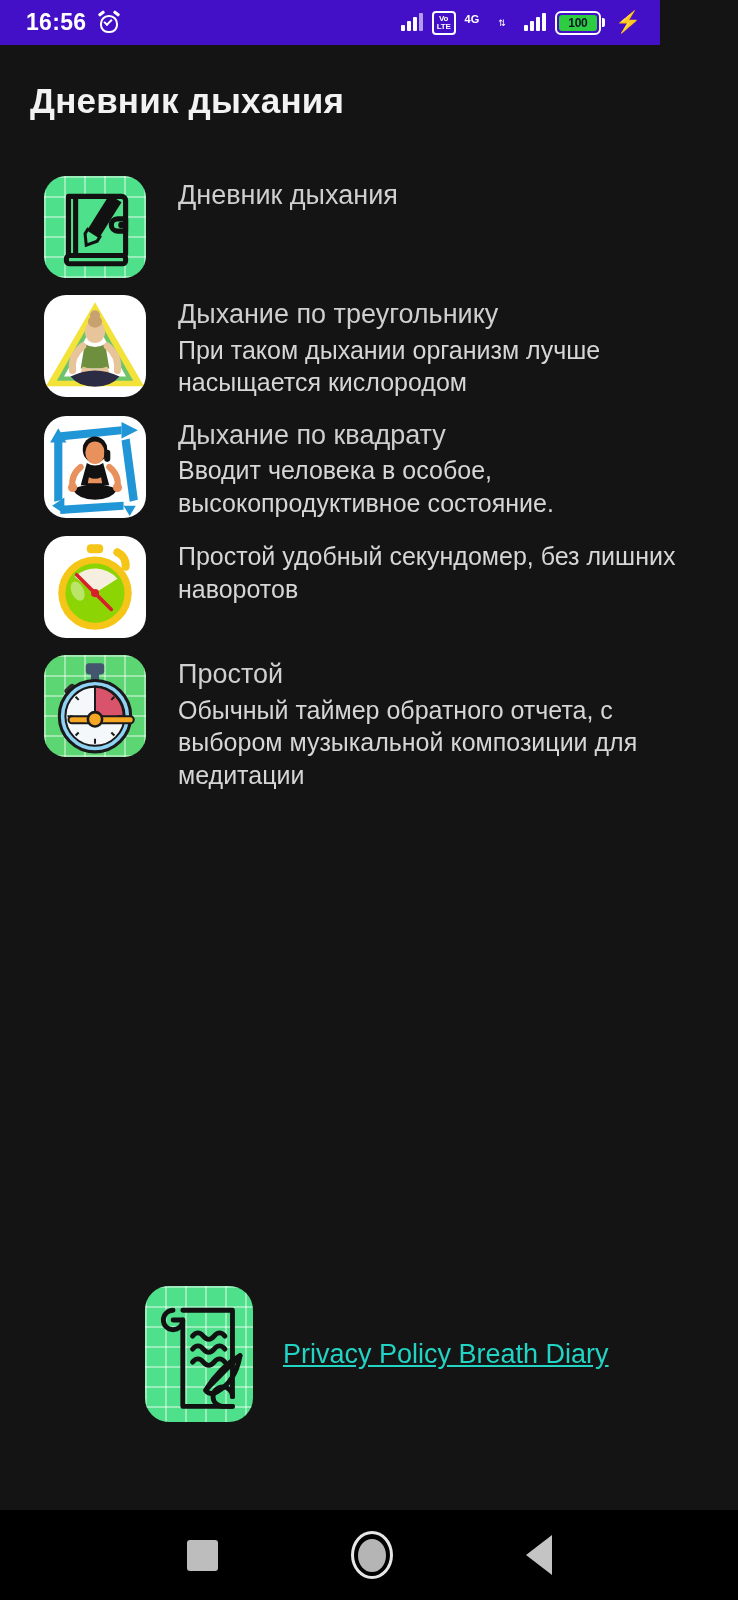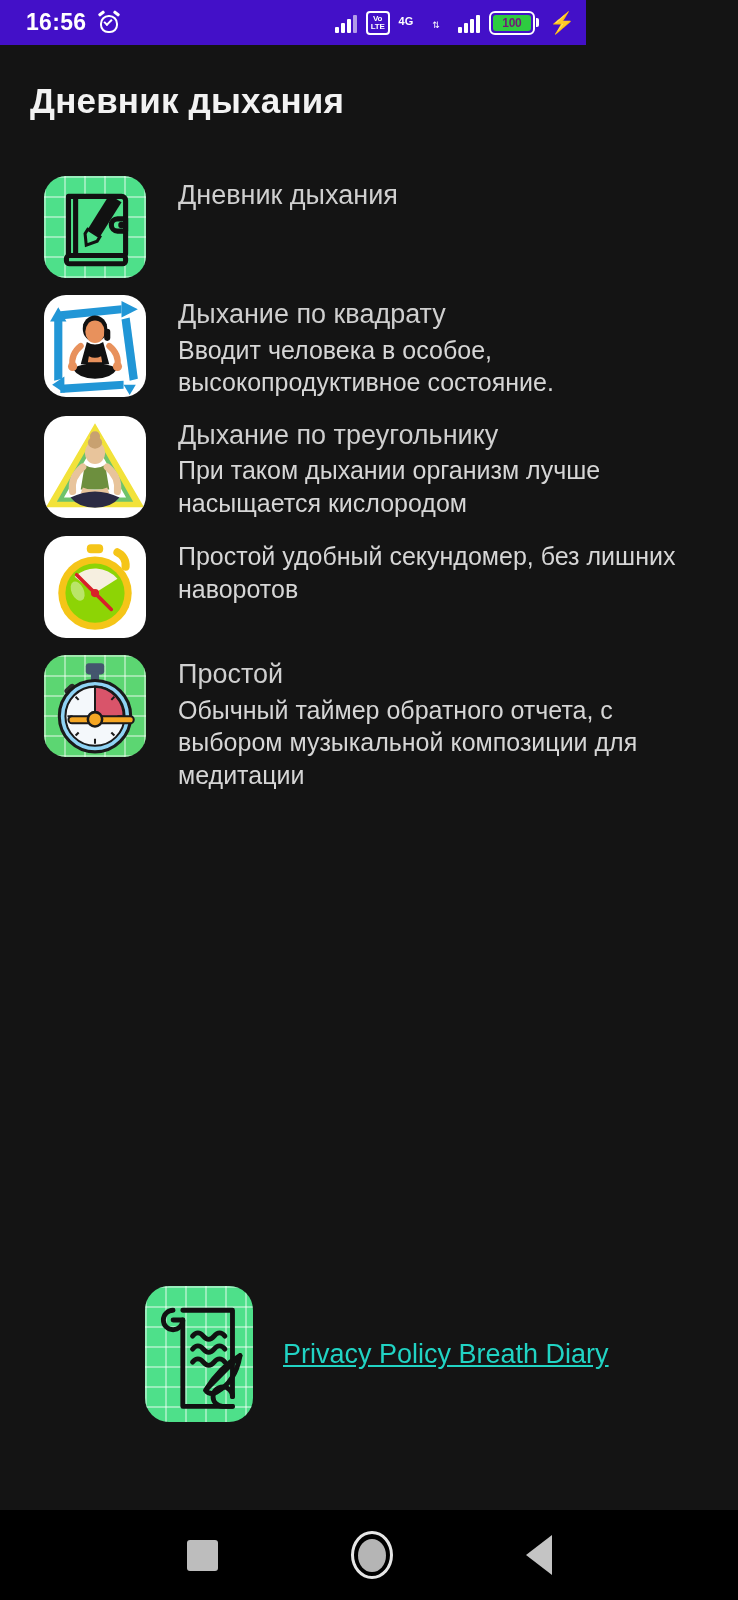--- a/index.html
+++ b/index.html
@@ -6,28 +6,28 @@
   html, body {
     width:738px; height:1600px;
     background:#000;
     font-family:"Liberation Sans", sans-serif;
     overflow:hidden;
   }
   .phone { position:relative; width:738px; height:1600px; background:#141414; }
 
   
   .statusbar{
-    position:absolute; top:0; left:0; width:586px; height:45px;
+    position:absolute; top:0; left:0; width:660px; height:45px;
     background:#4310C8;
     display:flex; align-items:center; justify-content:space-between;
-    padding:0 10px 0 26px;
+    padding:0 18px 0 26px;
   }
   .sb-left{ display:flex; align-items:center; gap:12px; }
   .sb-time{ color:#ffffff; font-size:23px; font-weight:bold; letter-spacing:.3px; }
-  .sb-right{ display:flex; align-items:center; gap:9px; }
+  .sb-right{ display:flex; align-items:flex-start; gap:9px; }
 
   .alarm-ico{ width:22px; height:22px; position:relative; }
   .alarm-ico .body{
     position:absolute; left:2px; top:3px; width:18px; height:18px;
     border:2px solid #fff; border-radius:48% 48% 45% 45%;
   }
   .alarm-ico .bellL{ position:absolute; left:0px; top:0px; width:7px; height:3px; background:#fff; transform:rotate(-38deg); border-radius:1px;}
   .alarm-ico .bellR{ position:absolute; right:0px; top:0px; width:7px; height:3px; background:#fff; transform:rotate(38deg); border-radius:1px;}
   .alarm-ico .chev{
     position:absolute; left:6px; top:7px; width:8px; height:5px;
@@ -56,21 +56,21 @@
 
   .battery{ display:flex; align-items:center; }
   .battery .shell{
     width:46px; height:24px; border:2.5px solid #fff; border-radius:6px;
     display:flex; align-items:center; justify-content:center; padding:2px;
   }
   .battery .fill{
     width:100%; height:100%; background:#2ecc40; border-radius:3px;
     display:flex; align-items:center; justify-content:center;
   }
-  .battery .pct{ color:#701a75; font-size:12px; font-weight:bold; letter-spacing:-.3px; }
+  .battery .pct{ color:#0f172a; font-size:12px; font-weight:bold; letter-spacing:-.3px; }
   .battery .cap{ width:3px; height:9px; background:#fff; border-radius:0 2px 2px 0; margin-left:1px; }
   .bolt{ color:#fff; font-size:21px; line-height:1; margin-left:2px; }
 
   
   .app-header{
     position:absolute; top:45px; left:0; width:738px; height:112px;
     display:flex; align-items:center;
   }
   .app-title{
     color:#f2f2f2; font-size:35px; font-weight:bold; padding-left:30px; letter-spacing:.2px;
@@ -197,20 +197,45 @@
             <circle cx="76" cy="48" r="3.2" fill="#111"></circle>
             <g transform="rotate(32 55 48)">
               <path d="M47 18 l14 0 l0 44 l-7 10 l-7 -10 z" fill="#111"></path>
               <path d="M47 58 l14 0 l0 5 l-7 9 l-7 -9 z" fill="#4ee08a" stroke="#111" stroke-width="3"></path>
             </g>
           </svg>
         </div>
       </div>
       <div class="txt">
         <div class="t1">Дневник дыхания</div>
+      </div>
+    </div>
+
+    <div class="row">
+      <div class="icon-wrap">
+        <div class="ico" style="background:#ffffff;">
+          <svg viewBox="0 0 100 100" width="102" height="102" style="position:absolute;inset:0;">
+            <polygon points="50,14 92,86 8,86" fill="none" stroke="#f2e23a" stroke-width="7"></polygon>
+            <polygon points="50,22 84,82 16,82" fill="none" stroke="#6fc36b" stroke-width="4"></polygon>
+            <g>
+              <ellipse cx="50" cy="36" rx="10" ry="11" fill="#e8c49b"></ellipse>
+              <ellipse cx="50" cy="26" rx="7" ry="6" fill="#c8a170"></ellipse>
+              <circle cx="50" cy="20" r="5" fill="#c8a170"></circle>
+              <path d="M40 48 q10 6 20 0 l4 24 l-28 0 z" fill="#6d8f3e"></path>
+              <path d="M38 70 q12 5 24 0 l2 6 l-28 0 z" fill="#e8c49b"></path>
+              <path d="M26 80 q24 -12 48 0 q-8 10 -24 10 q-16 0 -24 -10z" fill="#2b2b44"></path>
+              <path d="M38 50 q-12 10 -10 24" stroke="#e8c49b" stroke-width="7" fill="none" stroke-linecap="round"></path>
+              <path d="M62 50 q12 10 10 24" stroke="#e8c49b" stroke-width="7" fill="none" stroke-linecap="round"></path>
+            </g>
+          </svg>
+        </div>
+      </div>
+      <div class="txt">
+        <div class="t1">Дыхание по треугольнику</div>
+        <div class="t2">При таком дыхании организм лучше насыщается кислородом</div>
       </div>
     </div>
 
     <div class="row">
       <div class="icon-wrap">
         <div class="ico" style="background:#ffffff;">
           <svg viewBox="0 0 100 100" width="102" height="102" style="position:absolute;inset:0;">
 
             <g fill="#2196d6">
               <polygon points="16,16 76,10 76,18 16,24"></polygon>
@@ -235,45 +260,20 @@
               <circle cx="72" cy="70" r="4.5" fill="#e8915c"></circle>
               <path d="M36 50 q-10 8 -8 20" stroke="#e8915c" stroke-width="6" fill="none" stroke-linecap="round"></path>
               <path d="M64 50 q10 8 8 20" stroke="#e8915c" stroke-width="6" fill="none" stroke-linecap="round"></path>
             </g>
           </svg>
         </div>
       </div>
       <div class="txt">
         <div class="t1">Дыхание по квадрату</div>
         <div class="t2">Вводит человека в особое, высокопродуктивное состояние.</div>
-      </div>
-    </div>
-
-    <div class="row">
-      <div class="icon-wrap">
-        <div class="ico" style="background:#ffffff;">
-          <svg viewBox="0 0 100 100" width="102" height="102" style="position:absolute;inset:0;">
-            <polygon points="50,14 92,86 8,86" fill="none" stroke="#f2e23a" stroke-width="7"></polygon>
-            <polygon points="50,22 84,82 16,82" fill="none" stroke="#6fc36b" stroke-width="4"></polygon>
-            <g>
-              <ellipse cx="50" cy="36" rx="10" ry="11" fill="#e8c49b"></ellipse>
-              <ellipse cx="50" cy="26" rx="7" ry="6" fill="#c8a170"></ellipse>
-              <circle cx="50" cy="20" r="5" fill="#c8a170"></circle>
-              <path d="M40 48 q10 6 20 0 l4 24 l-28 0 z" fill="#6d8f3e"></path>
-              <path d="M38 70 q12 5 24 0 l2 6 l-28 0 z" fill="#e8c49b"></path>
-              <path d="M26 80 q24 -12 48 0 q-8 10 -24 10 q-16 0 -24 -10z" fill="#2b2b44"></path>
-              <path d="M38 50 q-12 10 -10 24" stroke="#e8c49b" stroke-width="7" fill="none" stroke-linecap="round"></path>
-              <path d="M62 50 q12 10 10 24" stroke="#e8c49b" stroke-width="7" fill="none" stroke-linecap="round"></path>
-            </g>
-          </svg>
-        </div>
-      </div>
-      <div class="txt">
-        <div class="t1">Дыхание по треугольнику</div>
-        <div class="t2">При таком дыхании организм лучше насыщается кислородом</div>
       </div>
     </div>
 
     <div class="row">
       <div class="icon-wrap">
         <div class="ico" style="background:#ffffff;">
           <svg viewBox="0 0 100 100" width="102" height="102" style="position:absolute;inset:0;">
             <rect x="42" y="8" width="16" height="9" rx="4" fill="#f5c518"></rect>
             <path d="M72 16 a14 14 0 0 1 8 14" stroke="#f5c518" stroke-width="8" fill="none" stroke-linecap="round"></path>
             <circle cx="50" cy="56" r="36" fill="#f5c518"></circle>

